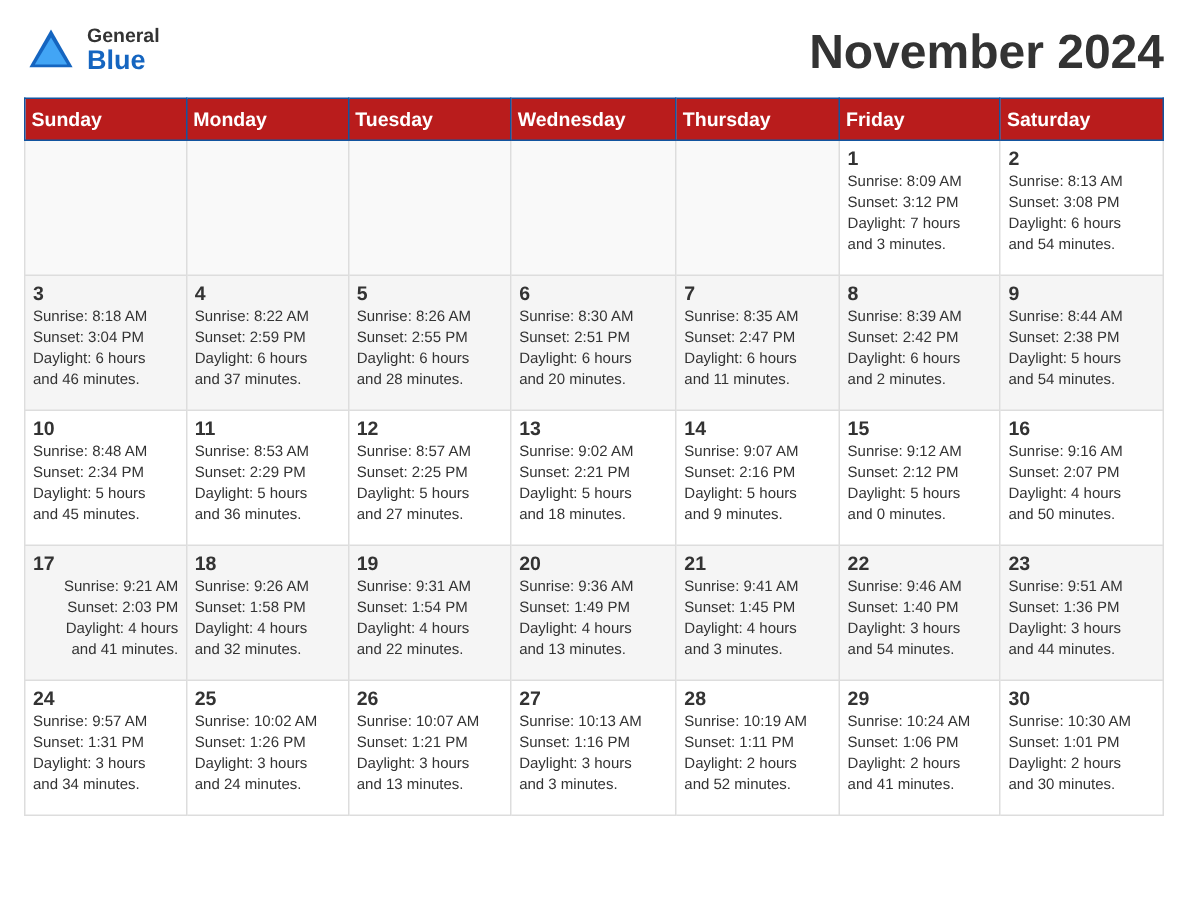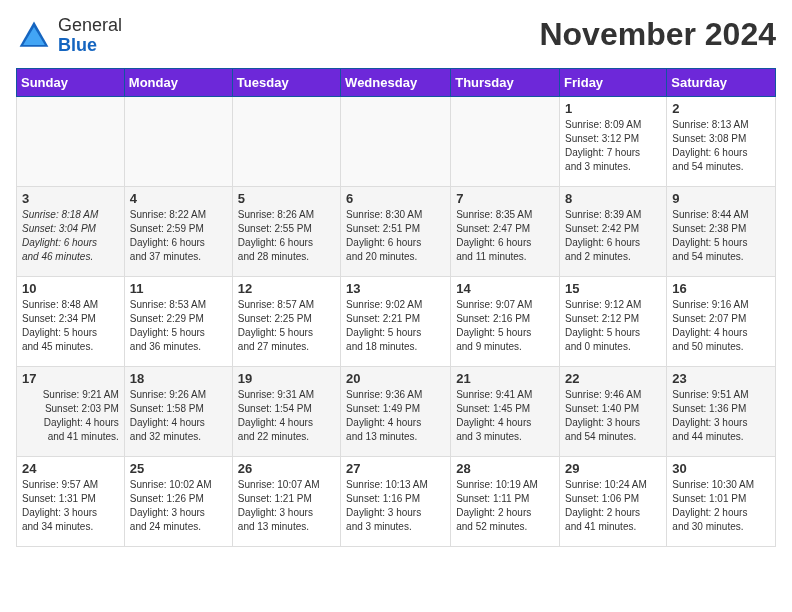--- a/index.html
+++ b/index.html
@@ -20,22 +20,22 @@
       display: flex;
       align-items: center;
       gap: 6px;
     }
     .logo-text {
       display: flex;
       flex-direction: column;
       line-height: 1.1;
     }
     .logo-general {
-      font-size: 18px;
-      font-weight: normal;
+      font-size: 13px;
+      font-weight: bold;
       color: #333;
     }
     .logo-blue {
       font-size: 18px;
       font-weight: bold;
       color: #1565c0;
     }
     .logo-icon {
       width: 36px;
       height: 36px;
@@ -50,21 +50,21 @@
     }
     .subtitle {
       font-size: 16px;
       color: #555;
     }
     .calendar {
       width: 100%;
       border-collapse: collapse;
     }
     .calendar thead tr th {
-      background: #6d28d9;
+      background: #b91c1c;
       color: #fff;
       font-size: 13px;
       font-weight: bold;
       padding: 6px 4px;
       text-align: left;
       border: 1px solid #1255a0;
     }
     .calendar tbody tr td {
       vertical-align: top;
       padding: 4px 5px;
@@ -143,21 +143,21 @@
           <span class="day-num">2</span>
           <div class="day-info" style="white-space: pre-line;">Sunrise: 8:13 AM
 Sunset: 3:08 PM
 Daylight: 6 hours
 and 54 minutes.</div>
         </td>
       </tr>
       <tr>
         <td>
           <span class="day-num">3</span>
-          <div class="day-info" style="white-space: pre-line; font-style: italic;">Sunrise: 8:18 AM
+          <div class="day-info" style="white-space: pre-line;">Sunrise: 8:18 AM
 Sunset: 3:04 PM
 Daylight: 6 hours
 and 46 minutes.</div>
         </td>
         <td>
           <span class="day-num">4</span>
           <div class="day-info" style="white-space: pre-line;">Sunrise: 8:22 AM
 Sunset: 2:59 PM
 Daylight: 6 hours
 and 37 minutes.</div>

